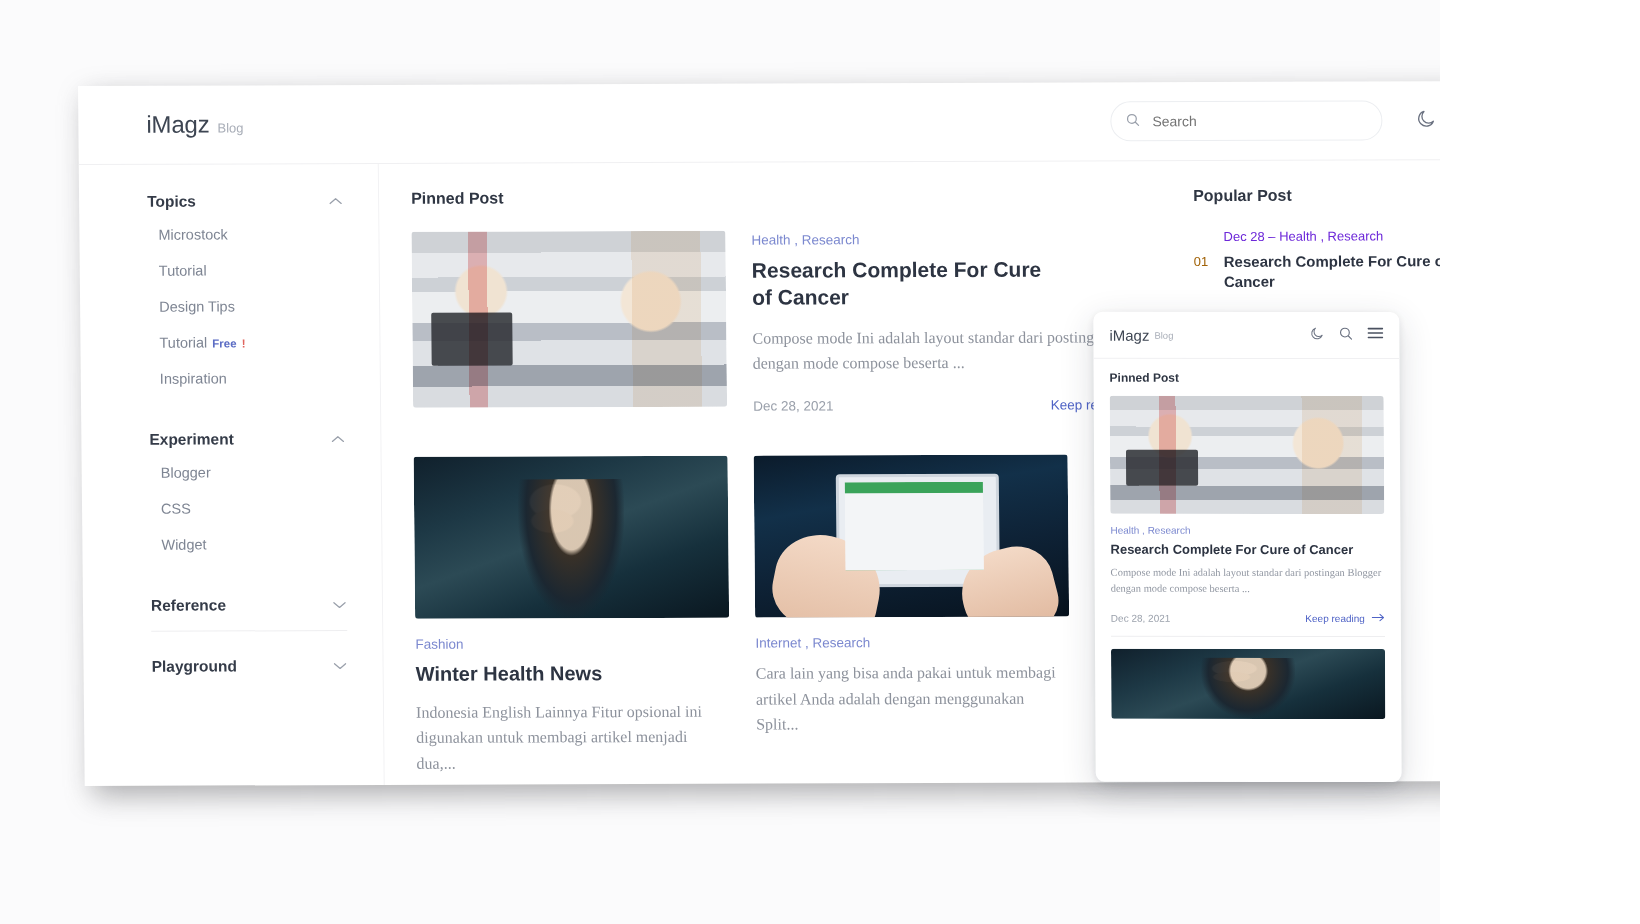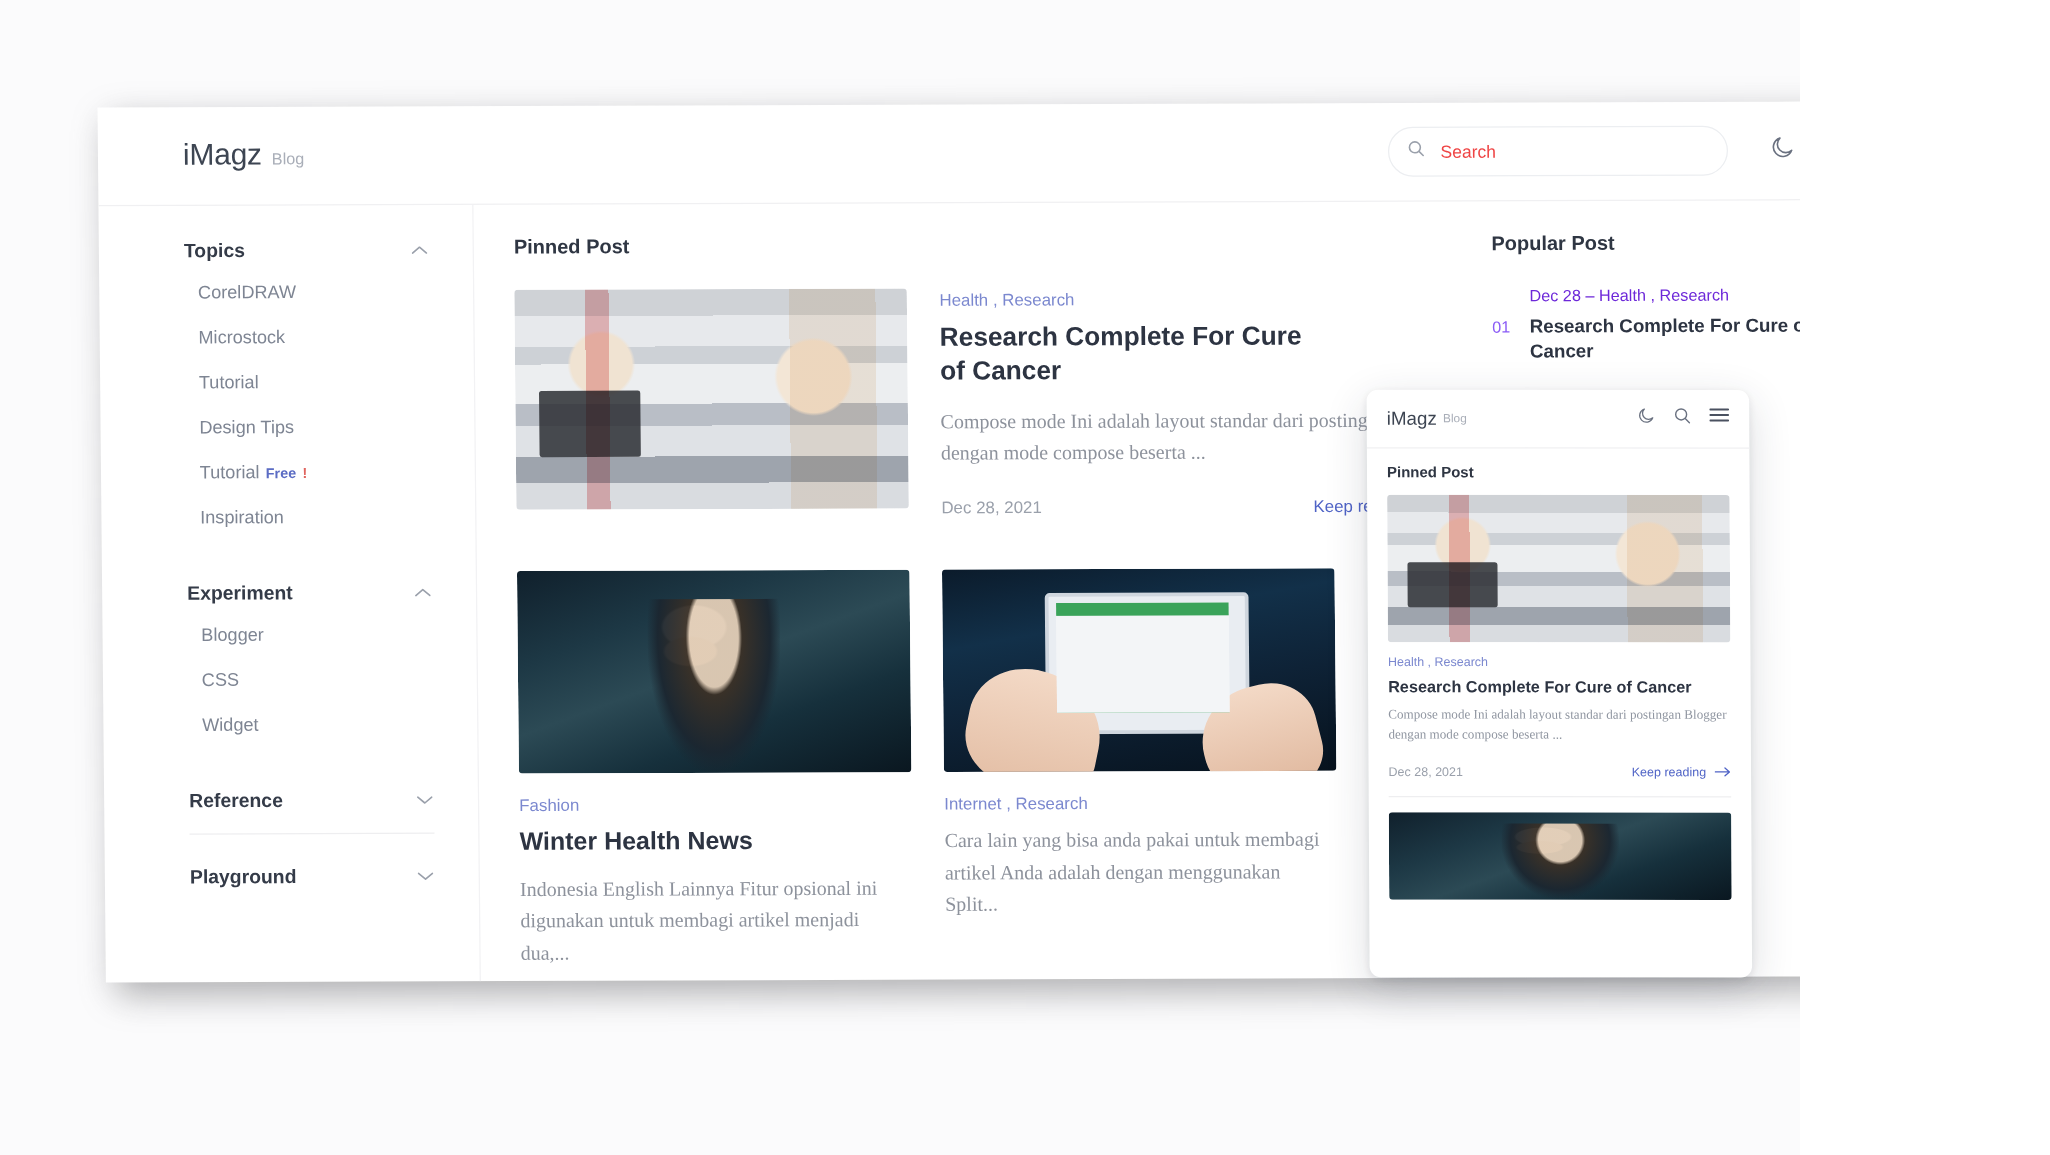--- a/index.html
+++ b/index.html
@@ -97,21 +97,21 @@
     border: 1px solid #eceef1;
     border-radius: 20px;
     display: flex;
     align-items: center;
     padding: 0 14px;
     gap: 12px;
     background: #fff;
   }
   .searchbox .ph {
     font-size: 14px;
-    color: #ef4444;
+    color: #737373;
   }
   .icon-btn {
     width: 34px; height: 34px;
     display: flex; align-items: center; justify-content: center;
     color: #5d6470;
   }
 
   
   .body {
     display: flex;
@@ -255,21 +255,21 @@
   }
   .pop-meta {
     font-size: 13px;
     color: #6d28d9;
     margin-left: 30px;
     margin-bottom: 8px;
   }
   .pop-row { display: flex; align-items: flex-start; gap: 10px; }
   .pop-num {
     font-size: 13px;
-    color: #8b5cf6;
+    color: #a16207;
     width: 20px;
     flex: none;
     padding-top: 2px;
   }
   .pop-title {
     font-size: 15px;
     font-weight: bold;
     color: #2d3442;
     line-height: 1.35;
   }
@@ -433,21 +433,20 @@
         <div class="sidebar">
 
           <div class="sec-head">
             <span class="sec-title">Topics</span>
             <span class="chev">
               <svg width="13" height="8" viewBox="0 0 14 8" fill="none" stroke="#9aa0ab" stroke-width="1.4">
                   <path d="M1 6.5 7 1.5 13 6.5" stroke-linecap="round" stroke-linejoin="round"></path>
                 </svg>
             </span>
           </div>
-          <div class="nav-item"><span>CorelDRAW</span></div>
           <div class="nav-item"><span>Microstock</span></div>
           <div class="nav-item"><span>Tutorial</span></div>
           <div class="nav-item"><span>Design Tips</span></div>
           <div class="nav-item">
             <span>Tutorial</span><span class="free-tag">Free</span><span class="free-tag free-bang">!</span>
           </div>
           <div class="nav-item"><span>Inspiration</span></div>
 
           <div class="sec-head">
             <span class="sec-title">Experiment</span>

